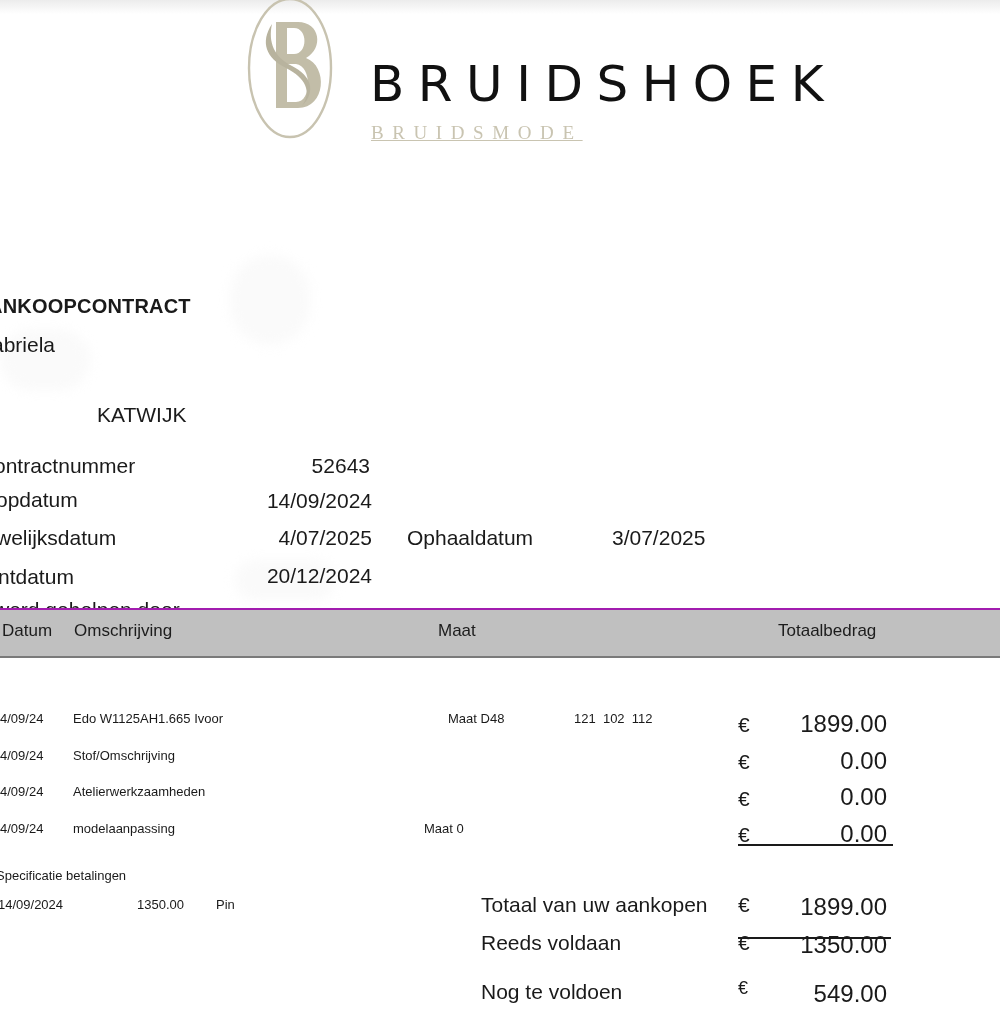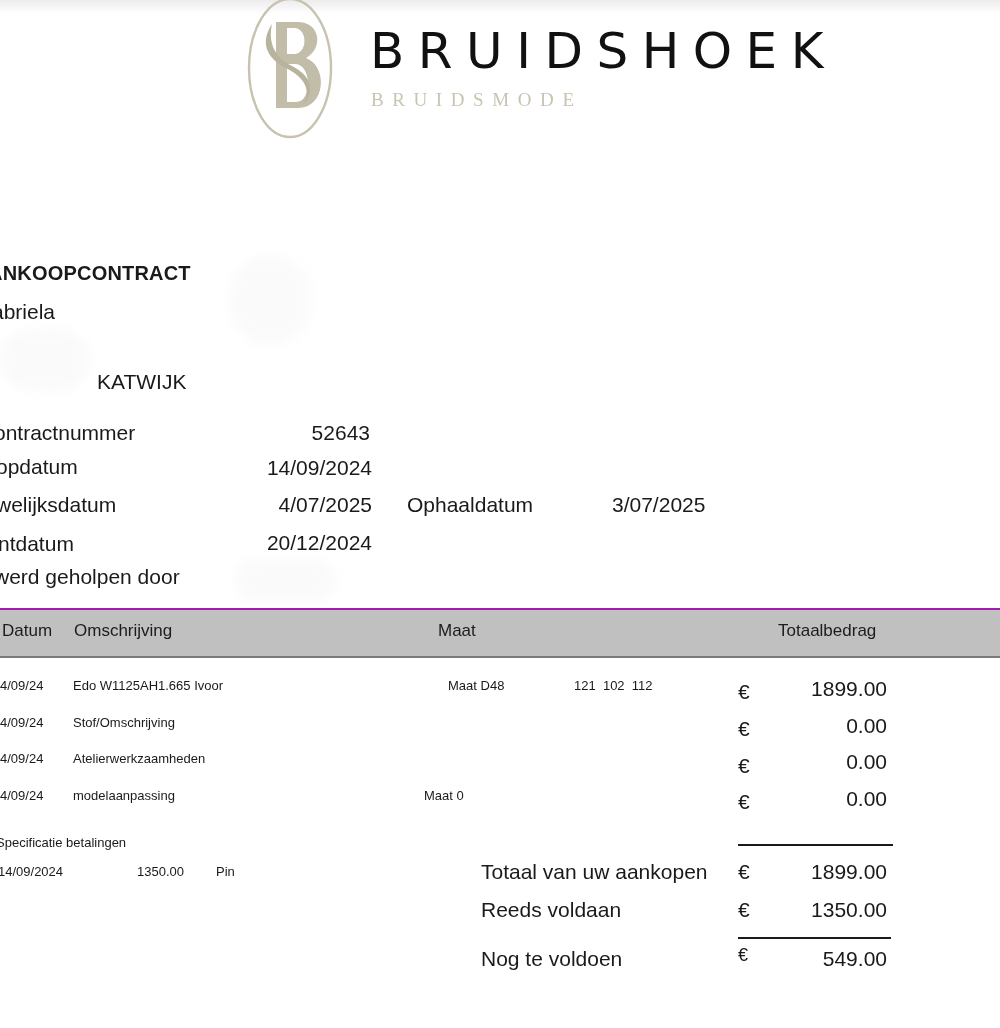--- a/index.html
+++ b/index.html
@@ -3,40 +3,40 @@
   <meta charset="utf-8">
   <style>
     html, body { margin: 0; padding: 0; }
     body {
       width: 1000px; height: 1028px; overflow: hidden;
       background: #ffffff; position: relative;
       font-family: "Liberation Sans", sans-serif; color: #1a1a1a;
     }
     .topshade { position:absolute; left:0; top:0; width:1000px; height:14px;
       background: linear-gradient(#ececec, #ffffff); }
-    .abs { position: absolute; white-space: nowrap; }
+    .abs { position: absolute; white-space: nowrap; margin-top: 33px; }
     
     .logo-mark { position:absolute; left:246px; top:-4px; width:88px; height:144px; }
     .brand-name { left:370px; top:22px; font-size:50px; letter-spacing:13.5px; color:#111;
       font-weight: 400; font-family: "DejaVu Sans", sans-serif; transform: scaleY(1.0); }
     .brand-sub { left:371px; top:89px; font-size:19px; letter-spacing:8.6px; color:#c9c4b1;
-      font-family: "Liberation Serif", serif; }
+      font-family: "Liberation Serif", serif; text-decoration: underline; }
     
     .title { left:-12px; top:262px; font-size:20px; font-weight:700; letter-spacing:0.2px; }
     .txt20 { font-size:21px; }
     .right { text-align:right; }
     
     .smudge { position:absolute; background:#fafafa; border-radius:40px; filter: blur(6px); }
     
     .thead { position:absolute; left:0; top:608px; width:1000px; height:46px;
       background:#c0c0c0; border-top:2px solid #a21caf; border-bottom:2px solid #7a7a7a; }
     .th { position:absolute; top:11px; font-size:17px; color:#1c1c1c; }
     .row-txt { font-size:13px; }
     .euro { font-size:21px; }
-    .amt { font-size:21px; text-align:right; width:120px; }
+    .amt { font-size:24px; text-align:right; width:120px; }
     .rule { position:absolute; height:1.5px; background:#1a1a1a; }
   </style>
 </head>
 <body>
 
 <div class="topshade"></div>
 
 <div>
   <svg class="logo-mark" viewBox="0 0 88 144">
     <ellipse cx="44" cy="72" rx="41" ry="69" fill="none" stroke="#c8c3b0" stroke-width="2.4"></ellipse>

